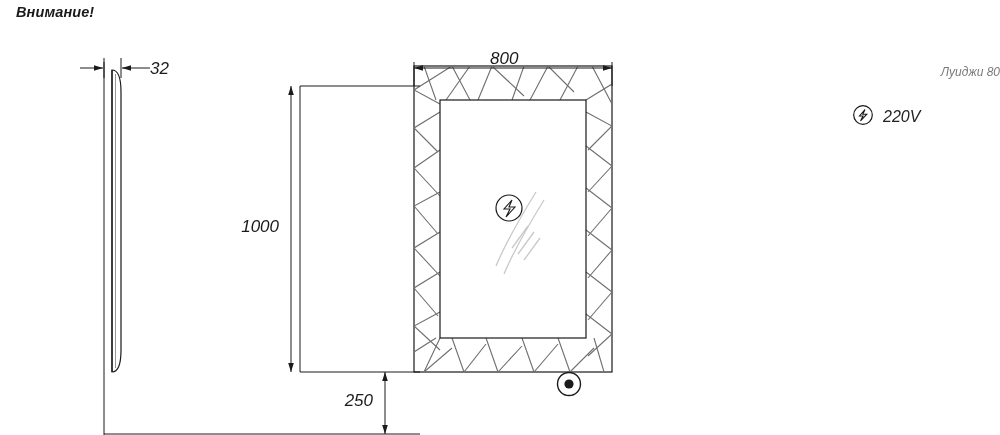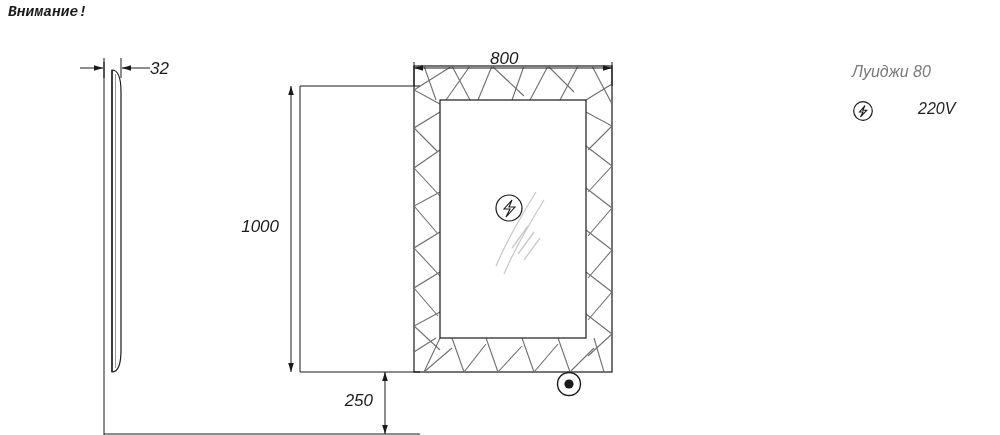--- a/index.html
+++ b/index.html
@@ -18,60 +18,59 @@
   .page {
     position: absolute;
     left: 0; top: 0;
     width: 1000px;
     height: 435px;
   }
 
   
   .warning {
     position: absolute;
-    left: 8px;
+    left: 16px;
     top: 2px;
     font-style: italic;
     font-weight: bold;
     font-size: 14.5px;
     line-height: 20px;
     letter-spacing: 0.1px;
     white-space: nowrap;
-    font-family: Liberation Mono, monospace;
   }
   .warning .line1 { display: block; }
   .warning .line2 { display: block; }
 
   
   svg.drawing {
     position: absolute;
     left: 0;
     top: 0;
   }
 
   
   .legend {
     position: absolute;
     left: 852px;
     top: 62px;
     width: 148px;
   }
   .legend .title {
     font-style: italic;
-    font-size: 16px;
+    font-size: 12px;
     color: #7a7a7a;
     line-height: 20px;
     white-space: nowrap;
+    text-align: right;
   }
   .legend-row {
     display: flex;
-    align-items: flex-start;
+    align-items: flex-end;
     margin-top: 0px;
     height: 26px;
-    gap: 35px;
   }
   .legend-row .lbl {
     font-style: italic;
     font-size: 16px;
     color: #222;
     margin-left: 9px;
     white-space: nowrap;
   }
   .legend-row.first { margin-top: 18px; }
   .legend-icon {

